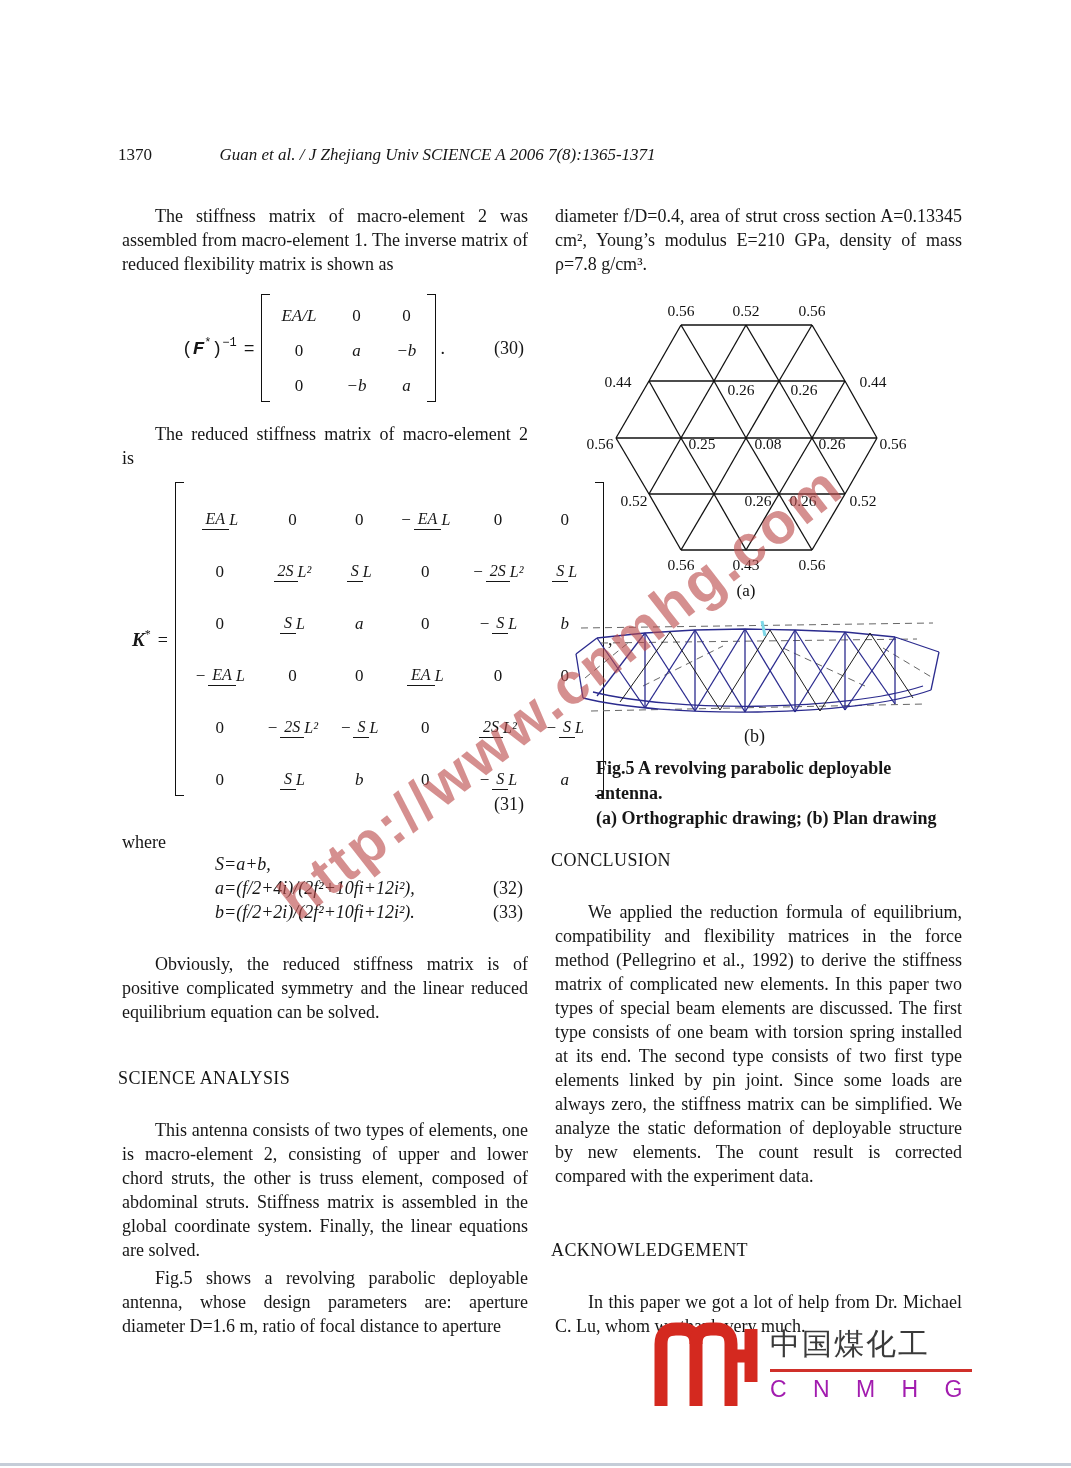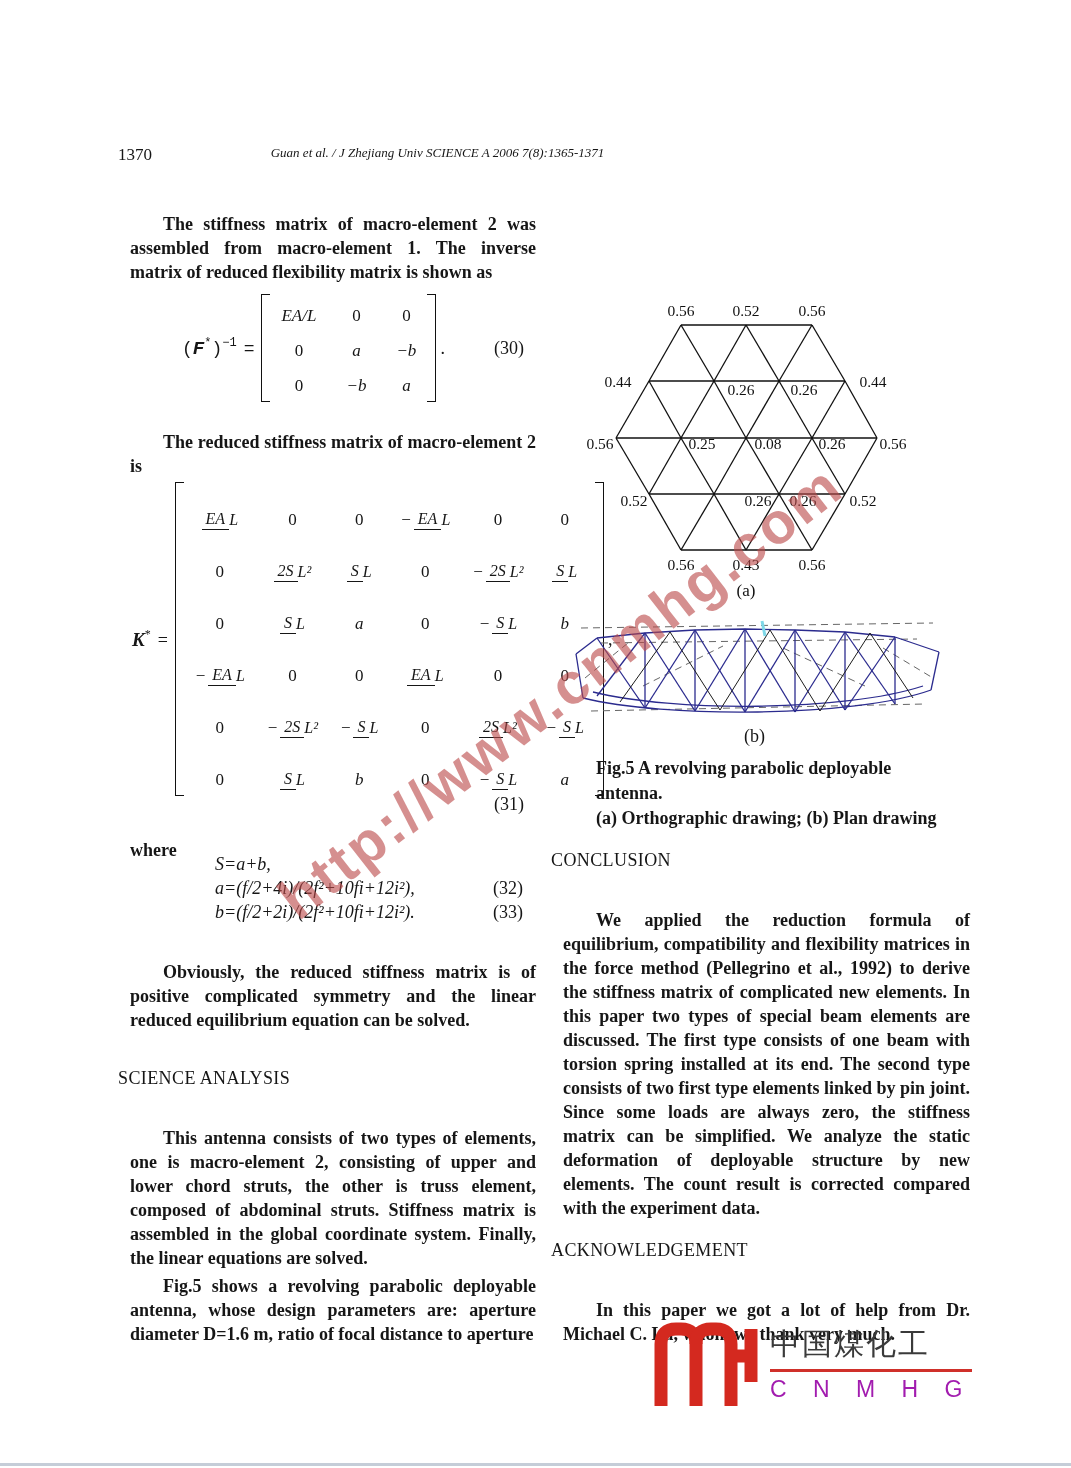--- a/index.html
+++ b/index.html
@@ -1,23 +1,23 @@
 <!DOCTYPE html>
 <html><head>
 <meta charset="utf-8">
 <style>
   html,body{margin:0;padding:0;background:#e8e8e8;}
   #page{position:relative;width:1071px;height:1468px;background:#ffffff;overflow:hidden;
         font-family:"Liberation Serif",serif;color:#161616;}
   
   .hdr-num{position:absolute;left:118px;top:145px;font-size:17px;}
   .hdr-title{position:absolute;left:0;top:145px;width:875px;text-align:center;
-             font-style:italic;font-size:13px;}
-  
-  .para{position:absolute;width:406px;font-size:18px;line-height:24px;text-align:justify;margin:12px;font-weight:bold;}
+             font-style:italic;font-size:17px;}
+  
+  .para{position:absolute;width:406px;font-size:18px;line-height:24px;text-align:justify;margin:4px;}
   .para.right{left:551px;width:407px;}
   .ind{text-indent:33px;}
   .stretch{text-align-last:justify;}
   .sechead{position:absolute;font-size:18px;letter-spacing:.4px;}
   
   .eqrow{position:absolute;display:flex;align-items:center;}
   .lhs{font-size:18px;white-space:nowrap;}
   .bif{font-weight:bold;font-style:italic;font-size:19px;}
   sup.s{font-size:12px;position:relative;top:-1px;}
   .eqs{margin-left:7px;margin-right:7px;}
@@ -297,20 +297,21 @@
     <div class="defline"><span>b=(f/2+2i)/(2f²+10fi+12i²).</span><span class="defnum">(33)</span></div>
   </div>
 
   <p class="para ind" style="left:118px;top:948px;">Obviously, the reduced stiffness matrix is of positive complicated symmetry and the linear reduced equilibrium equation can be solved.</p>
 
   <div class="sechead" style="left:118px;top:1068px;">SCIENCE ANALYSIS</div>
 
   <p class="para ind" style="left:118px;top:1114px;">This antenna consists of two types of elements, one is macro-element 2, consisting of upper and lower chord struts, the other is truss element, composed of abdominal struts. Stiffness matrix is assembled in the global coordinate system. Finally, the linear equations are solved.</p>
   <p class="para ind" style="left:118px;top:1262px;">Fig.5 shows a revolving parabolic deployable antenna, whose design parameters are: aperture diameter D=1.6 m, ratio of focal distance to aperture</p>
 
+  <p class="para right" style="top:200px;">diameter f/D=0.4, area of strut cross section A=0.13345 cm², Young’s modulus E=210 GPa, density of mass ρ=7.8 g/cm³.</p>
 
   <svg class="figsvg" style="left:578px;top:300px;" width="352" height="300" viewBox="0 0 352 300">
     <g stroke="#111" stroke-width="1.3" fill="none">
       <line x1="103" y1="25" x2="234" y2="25"></line>
       <line x1="71" y1="81" x2="267" y2="81"></line>
       <line x1="38" y1="138" x2="299" y2="138"></line>
       <line x1="71" y1="194" x2="267" y2="194"></line>
       <line x1="103" y1="250" x2="234" y2="250"></line>
       <line x1="103" y1="25" x2="71" y2="81"></line>
         <line x1="103" y1="25" x2="136" y2="81"></line>

